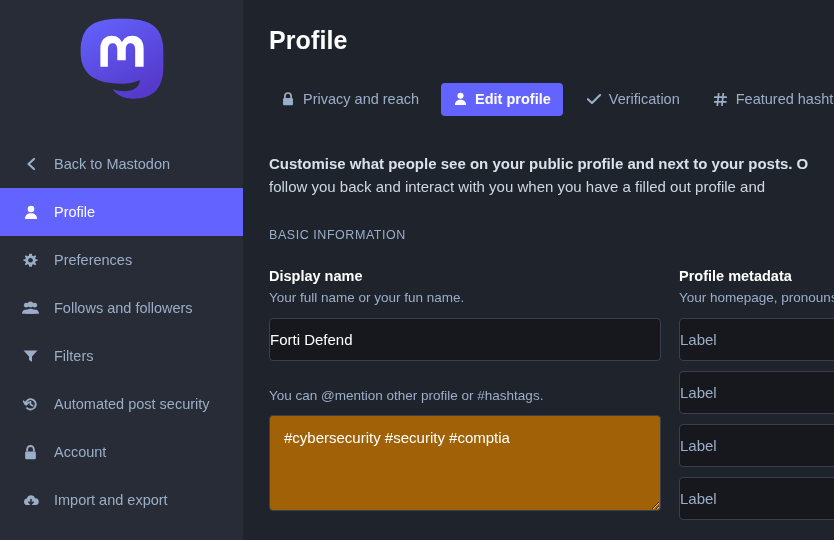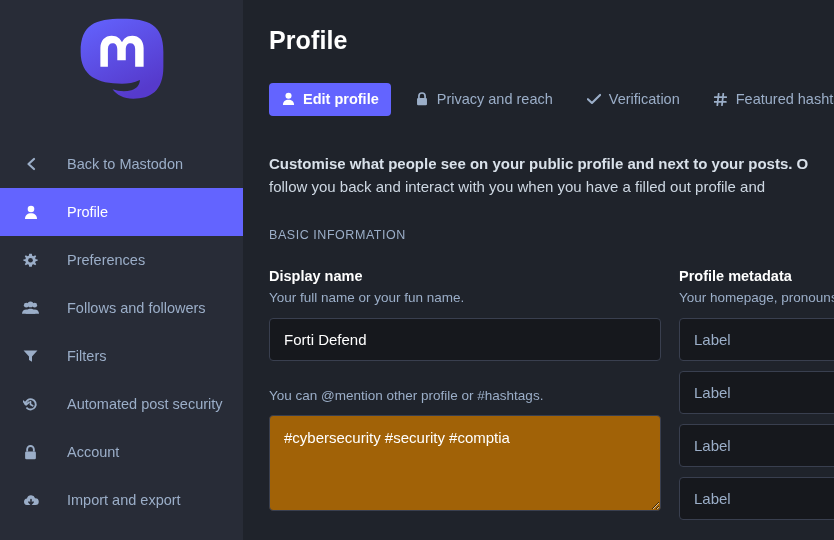--- a/index.html
+++ b/index.html
@@ -44,21 +44,21 @@
   }
 
   #nav-list {
     list-style: none;
     margin-top: 15px;
   }
 
   .nav-item {
     display: flex;
     align-items: center;
-    gap: 28px;
+    gap: 15px;
     height: 48px;
     padding: 0 16px 0 22px;
     color: #9baec8;
     font-size: 14.5px;
     cursor: pointer;
     white-space: nowrap;
   }
 
   .nav-item .nav-ico {
     width: 17px;
@@ -176,21 +176,21 @@
   }
 
   .text-input {
     width: 100%;
     background: #16181d;
     border: 1px solid #393f4f;
     border-radius: 4px;
     color: #ffffff;
     font-family: "Liberation Sans", sans-serif;
     font-size: 15px;
-    padding: 12px 14px;
+    padding: 12px 0;
     outline: none;
     display: block;
   }
   .text-input::placeholder { color: #9baec8; }
 
   .text-area {
     width: 100%;
     background: #a16207;
     border: 1px solid #393f4f;
     border-radius: 4px;
@@ -326,42 +326,42 @@
     </ul>
   </nav>
 </aside>
 
 <main id="content">
 
   <h1 id="page-title">Profile</h1>
 
   <div id="tabs">
 
+    <div class="tab">
+      <span class="tab-ico">
+        <svg width="12" height="14" viewBox="0 0 14 16">
+          <path d="M3.4 7 L3.4 4.6 A3.6 3.6 0 0 1 10.6 4.6 L10.6 7" fill="none" stroke="currentColor" stroke-width="2"></path>
+          <rect x="1.2" y="6.8" width="11.6" height="8.4" rx="1.4" fill="currentColor"></rect>
+        </svg>
+      </span>
+      <span>Privacy and reach</span>
+    </div>
+
     <div class="tab active">
       <span class="tab-ico">
         <svg width="13" height="14" viewBox="0 0 14 15">
           <circle cx="7" cy="4" r="3.3" fill="currentColor"></circle>
           <path d="M1 14 C1 10.2 3.6 8.3 7 8.3 C10.4 8.3 13 10.2 13 14 Z" fill="currentColor"></path>
         </svg>
       </span>
       <span>Edit profile</span>
     </div>
 
     <div class="tab">
       <span class="tab-ico">
-        <svg width="12" height="14" viewBox="0 0 14 16">
-          <path d="M3.4 7 L3.4 4.6 A3.6 3.6 0 0 1 10.6 4.6 L10.6 7" fill="none" stroke="currentColor" stroke-width="2"></path>
-          <rect x="1.2" y="6.8" width="11.6" height="8.4" rx="1.4" fill="currentColor"></rect>
-        </svg>
-      </span>
-      <span>Privacy and reach</span>
-    </div>
-
-    <div class="tab">
-      <span class="tab-ico">
         <svg width="14" height="12" viewBox="0 0 15 12">
           <path d="M1 6.2 L5.3 10.2 L14 1.6" fill="none" stroke="currentColor" stroke-width="2.3" stroke-linecap="round" stroke-linejoin="round"></path>
         </svg>
       </span>
       <span>Verification</span>
     </div>
 
     <div class="tab">
       <span class="tab-ico">
         <svg width="13" height="13" viewBox="0 0 14 14">

